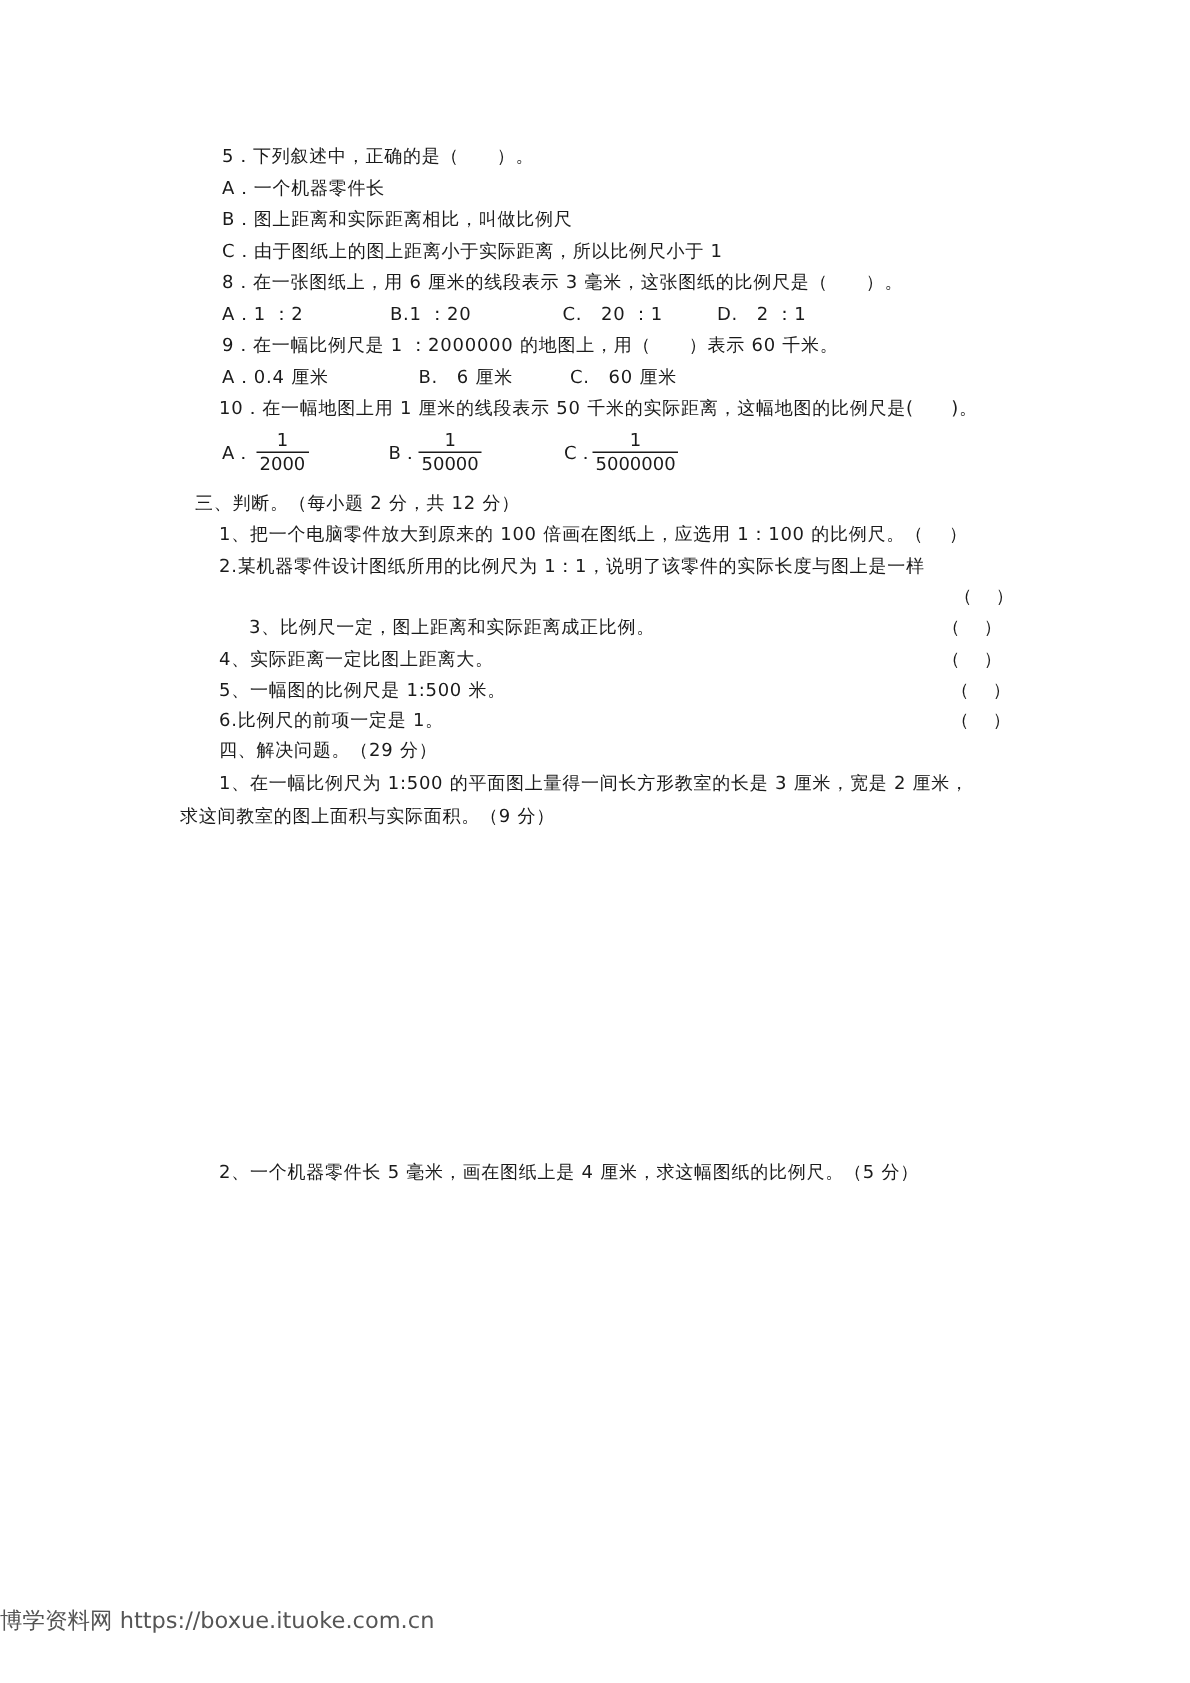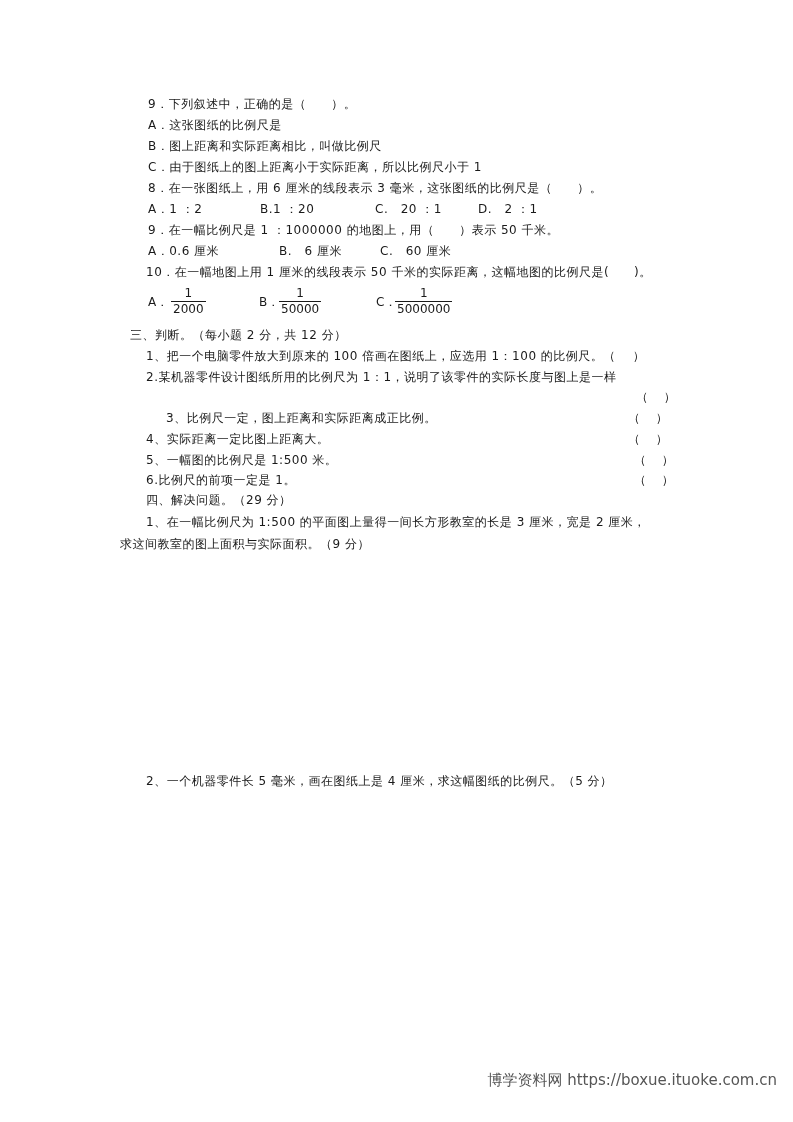--- a/index.html
+++ b/index.html
@@ -5,39 +5,39 @@
   html, body { margin: 0; padding: 0; background: #ffffff; }
   body { width: 793px; height: 1122px; position: relative; overflow: hidden;
          font-family: "DejaVu Sans", "Liberation Sans", sans-serif; color: #1a1a1a; }
   .line { position: absolute; font-size: 12px; line-height: 16px; white-space: nowrap; letter-spacing: 0.5px; }
   .paren { position: absolute; font-size: 12px; line-height: 16px; white-space: pre; }
   .frac-label { position: absolute; font-size: 12px; line-height: 16px; }
   .frac { position: absolute; display: inline-flex; flex-direction: column; align-items: center; font-size: 12px; line-height: 15px; }
   .frac .num { padding: 0 2px; }
   .frac .bar { border-top: 1px solid #1a1a1a; width: 100%; }
   .frac .den { padding: 0 2px; }
-  .footer { position: absolute; top: 1071px; left: 0; width: 777px; text-align: right;
+  .footer { position: absolute; top: 1071px; left: 0; width: 777px; text-align: left;
             font-size: 15px; color: #555555; font-family: "DejaVu Sans", sans-serif; }
 </style>
 </head>
 <body>
 
-<div class="line" style="top:96px;left:148px;">9．下列叙述中，正确的是（　　）。</div>
-<div class="line" style="top:117px;left:148px;">A．这张图纸的比例尺是</div>
+<div class="line" style="top:96px;left:148px;">5．下列叙述中，正确的是（　　）。</div>
+<div class="line" style="top:117px;left:148px;">A．一个机器零件长</div>
 <div class="line" style="top:138px;left:148px;">B．图上距离和实际距离相比，叫做比例尺</div>
 <div class="line" style="top:159px;left:148px;">C．由于图纸上的图上距离小于实际距离，所以比例尺小于 1</div>
 
 <div class="line" style="top:180px;left:148px;">8．在一张图纸上，用 6 厘米的线段表示 3 毫米，这张图纸的比例尺是（　　）。</div>
 <div class="line" style="top:201px;left:148px;">A．1 ：2</div>
 <div class="line" style="top:201px;left:260px;">B.1 ：20</div>
 <div class="line" style="top:201px;left:375px;">C.　20 ：1</div>
 <div class="line" style="top:201px;left:478px;">D.　2 ：1</div>
 
-<div class="line" style="top:222px;left:148px;">9．在一幅比例尺是 1 ：1000000 的地图上，用（　　）表示 50 千米。</div>
-<div class="line" style="top:243px;left:148px;">A．0.6 厘米</div>
+<div class="line" style="top:222px;left:148px;">9．在一幅比例尺是 1 ：2000000 的地图上，用（　　）表示 60 千米。</div>
+<div class="line" style="top:243px;left:148px;">A．0.4 厘米</div>
 <div class="line" style="top:243px;left:279px;">B.　6 厘米</div>
 <div class="line" style="top:243px;left:380px;">C.　60 厘米</div>
 
 <div class="line" style="top:264px;left:146px;">10．在一幅地图上用 1 厘米的线段表示 50 千米的实际距离，这幅地图的比例尺是(　　)。</div>
 
 <div class="frac-label" style="top:294px;left:148px;">A．</div>
 <div class="frac" style="top:286px;left:171px;">
   <span class="num">1</span>
   <span class="bar"></span>
   <span class="den">2000</span>

